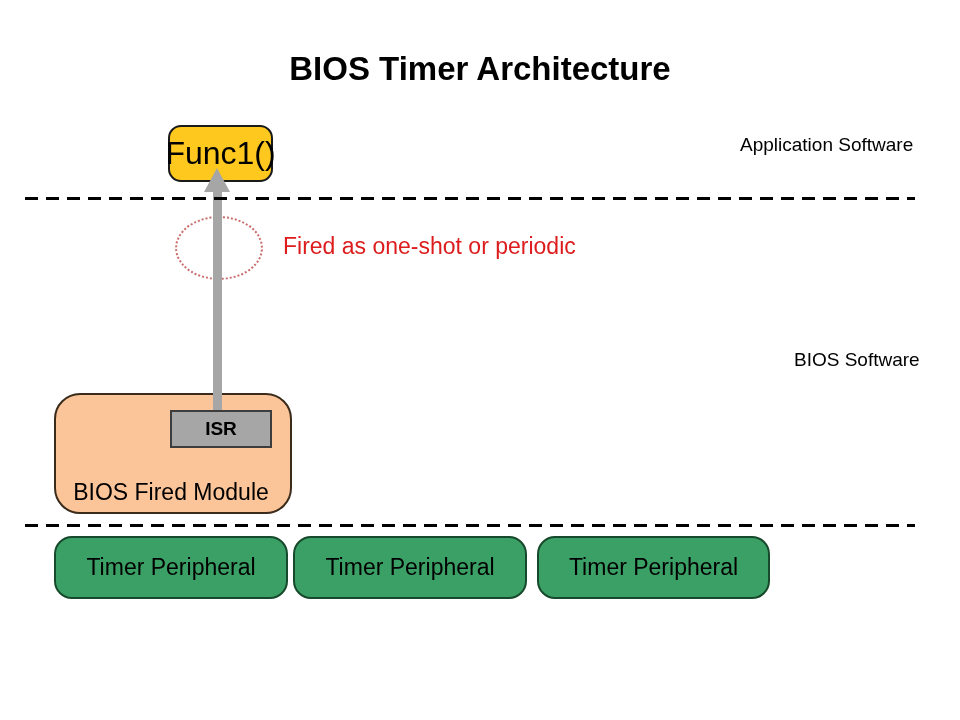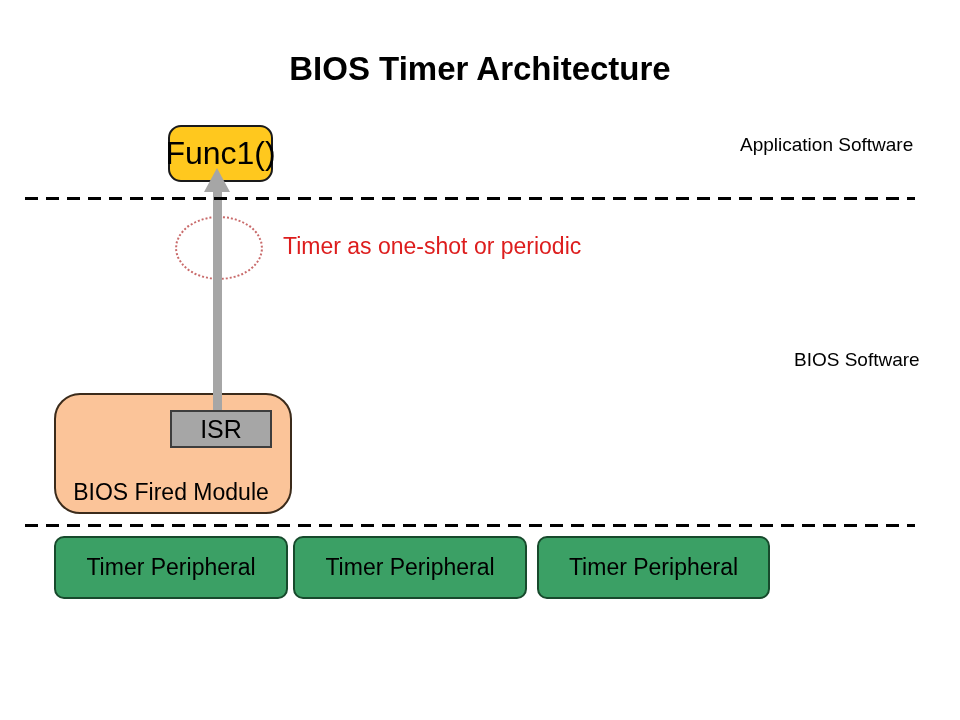--- a/index.html
+++ b/index.html
@@ -84,22 +84,23 @@
     font-size: 23px;
     color: #000000;
     z-index: 3;
   }
 
   .isr-box {
     left: 170px; top: 410px;
     width: 102px; height: 38px;
     background: var(--gray);
     border: 2px solid #3d3d3d;
-    font-size: 25px;
+    font-size: 19px;
     z-index: 3;
+    font-weight: bold;
   }
 
   .arrow-shaft {
     left: 213px; top: 189px;
     width: 9px; height: 221px;
     background: var(--gray);
     z-index: 2;
   }
   .arrow-head {
     left: 204px; top: 168px;
@@ -124,21 +125,21 @@
     color: var(--red);
     white-space: nowrap;
     z-index: 4;
   }
 
   .peripheral-box {
     top: 536px;
     height: 63px;
     background: var(--green);
     border: 2px solid #174a2c;
-    border-radius: 10px;
+    border-radius: 18px;
     font-size: 23px;
     z-index: 1;
   }
   .peripheral-1 { left: 54px;  width: 234px; }
   .peripheral-2 { left: 293px; width: 234px; }
   .peripheral-3 { left: 537px; width: 233px; }
 </style>
 </head>
 <body>
 
@@ -160,21 +161,21 @@
   <div class="abs module-label">BIOS Fired Module</div>
 
   <div class="abs annotation-ellipse"></div>
   <div class="abs arrow-shaft"></div>
   <div class="abs arrow-head"></div>
 
   <div class="abs node isr-box">
     <span>ISR</span>
   </div>
 
-  <div class="abs annotation-text">Timer as one-shot or periodic</div>
+  <div class="abs annotation-text">Fired as one-shot or periodic</div>
 
   <div class="abs node peripheral-box peripheral-1">
     <span>Timer Peripheral</span>
   </div>
   <div class="abs node peripheral-box peripheral-2">
     <span>Timer Peripheral</span>
   </div>
   <div class="abs node peripheral-box peripheral-3">
     <span>Timer Peripheral</span>
   </div>

